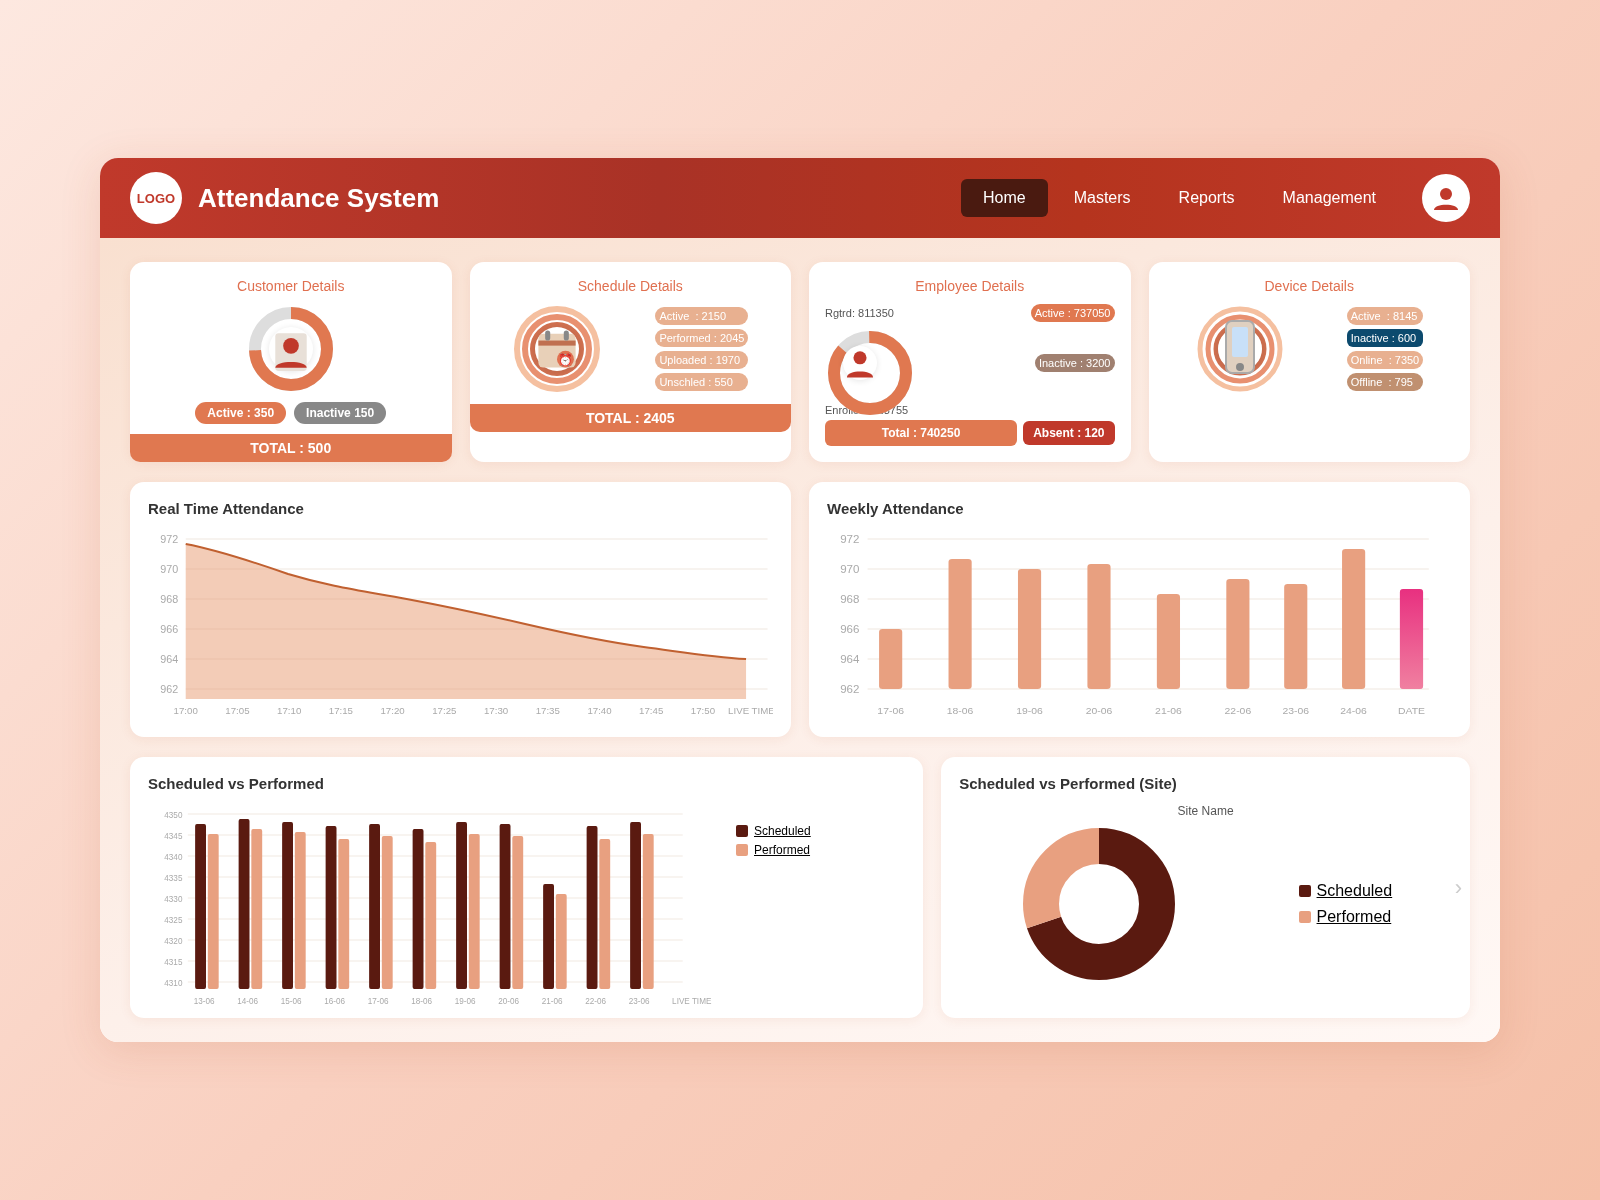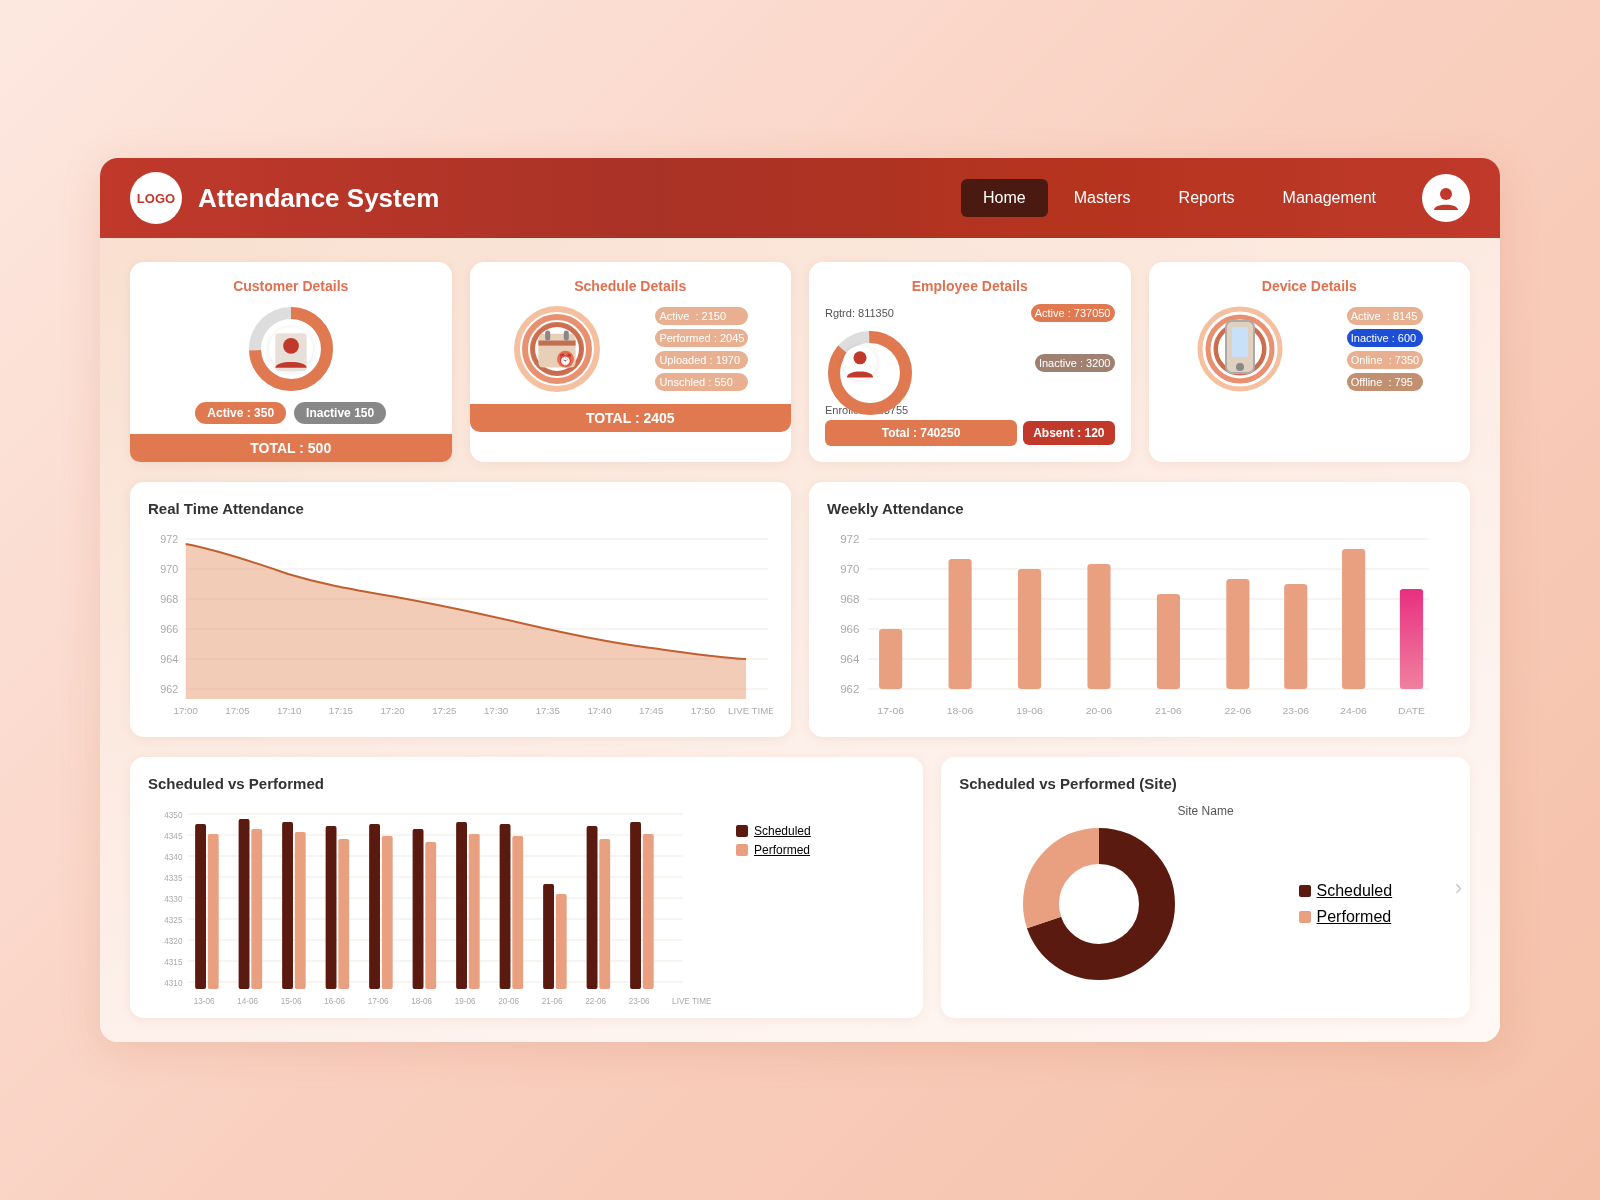--- a/index.html
+++ b/index.html
@@ -83,21 +83,21 @@
       background: #fff;
       border-radius: 14px;
       padding: 16px;
       box-shadow: 0 2px 12px rgba(180,80,40,0.08);
     }
     .card-title {
       color: #e07050;
       font-size: 14px;
       text-align: center;
       margin-bottom: 10px;
-      font-weight: 700;
+      font-weight: 400;
     }
     .card-body {
       display: flex;
       align-items: center;
       justify-content: space-around;
     }
     
     .donut-wrap {
       position: relative;
       width: 90px; height: 90px;
@@ -321,21 +321,21 @@
             <div class="donut-icon">
               <svg width="22" height="26" viewBox="0 0 22 30">
                 <rect x="4" y="1" width="14" height="26" rx="3" fill="#e0d0c0" stroke="#aaa" stroke-width="1"></rect>
                 <rect x="7" y="4" width="8" height="15" rx="1" fill="#c8e0f8"></rect>
                 <circle cx="11" cy="24" r="2" fill="#888"></circle>
               </svg>
             </div>
           </div>
           <div class="sched-stats">
             <span class="sched-pill">Active &nbsp;: 8145</span>
-            <span class="sched-pill" style="background:#1d4ed8;">Inactive : 600</span>
+            <span class="sched-pill" style="background:#0c4a6e;border-radius:6px;">Inactive : 600</span>
             <span class="sched-pill">Online &nbsp;: 7350</span>
             <span class="sched-pill" style="background:#c09070;">Offline &nbsp;: 795</span>
           </div>
         </div>
       </div>
 
     </div>
 
     <div class="charts-row">
 

